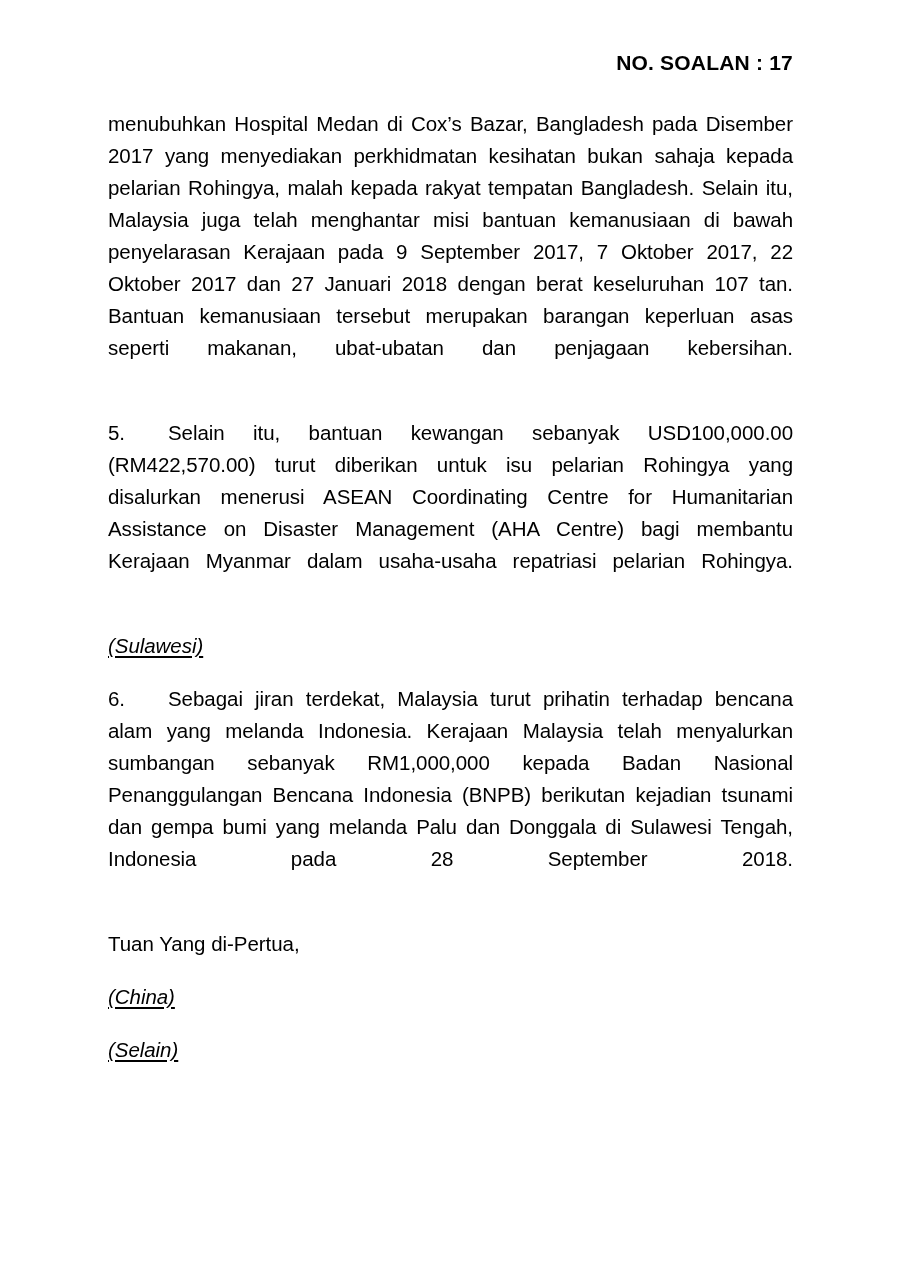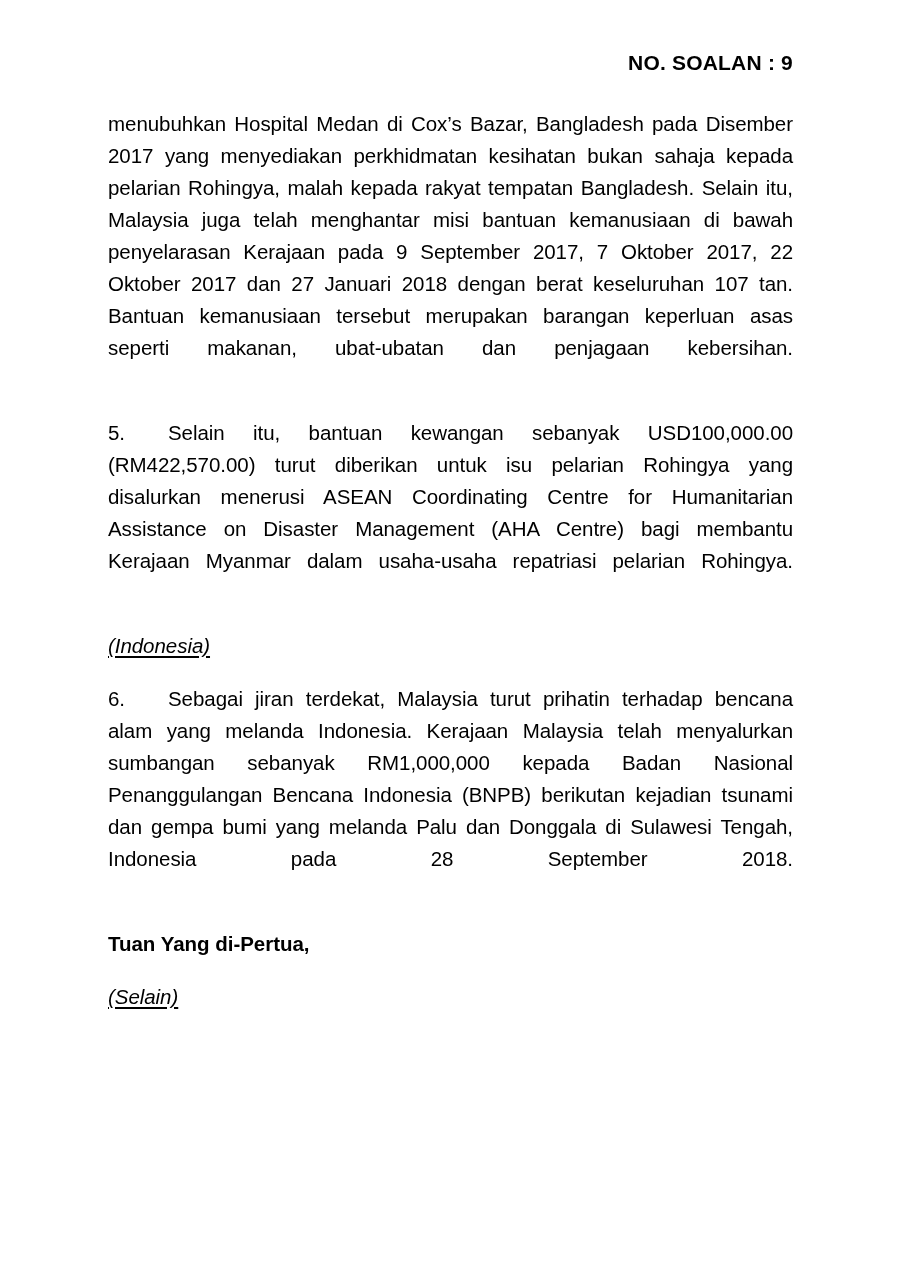--- a/index.html
+++ b/index.html
@@ -62,21 +62,20 @@
   
   p.para::after {
     content: "";
     display: inline-block;
     width: 100%;
     height: 0;
   }
 
   p.plain {
     text-align: left;
-    font-weight: bold;
   }
   p.plain::after { content: none; }
 
   
   .num {
     display: inline-block;
     width: 60px;
   }
 
   
@@ -94,25 +93,26 @@
     text-underline-offset: 3px;
     text-decoration-thickness: 1.6px;
     padding-right: 1px;
   }
 </style>
 </head>
 <body>
 
 <div class="page">
 
-  <div class="header">NO. SOALAN : 9</div>
+  <div class="header">NO. SOALAN : 17</div>
 
   <div class="body-col">
 
   <p class="para"><span>menubuhkan Hospital Medan di Cox’s Bazar, Bangladesh pada Disember 2017 yang menyediakan perkhidmatan kesihatan bukan sahaja kepada pelarian Rohingya, malah kepada rakyat tempatan Bangladesh. Selain itu, Malaysia juga telah menghantar misi bantuan kemanusiaan di bawah penyelarasan Kerajaan pada 9 September 2017, 7 Oktober 2017, 22 Oktober 2017 dan 27 Januari 2018 dengan berat keseluruhan 107 tan. Bantuan kemanusiaan tersebut merupakan barangan keperluan asas seperti makanan, ubat-ubatan dan penjagaan kebersihan.</span></p>
       <p class="para"><span class="num">5.</span><span>Selain itu, bantuan kewangan sebanyak USD100,000.00 (RM422,570.00) turut diberikan untuk isu pelarian Rohingya yang disalurkan menerusi ASEAN Coordinating Centre for Humanitarian Assistance on Disaster Management (AHA Centre) bagi membantu Kerajaan Myanmar dalam usaha-usaha repatriasi pelarian Rohingya.</span></p>
-      <p class="para heading"><span class="heading-text">(Indonesia)</span></p>
+      <p class="para heading"><span class="heading-text">(Sulawesi)</span></p>
       <p class="para"><span class="num">6.</span><span>Sebagai jiran terdekat, Malaysia turut prihatin terhadap bencana alam yang melanda Indonesia. Kerajaan Malaysia telah menyalurkan sumbangan sebanyak RM1,000,000 kepada Badan Nasional Penanggulangan Bencana Indonesia (BNPB) berikutan kejadian tsunami dan gempa bumi yang melanda Palu dan Donggala di Sulawesi Tengah, Indonesia pada 28 September 2018.</span></p>
       <p class="para plain">Tuan Yang di-Pertua,</p>
+      <p class="para heading"><span class="heading-text">(China)</span></p>
       <p class="para heading"><span class="heading-text">(Selain)</span></p>
     </div>
 
 </div>
 
 </body></html>

